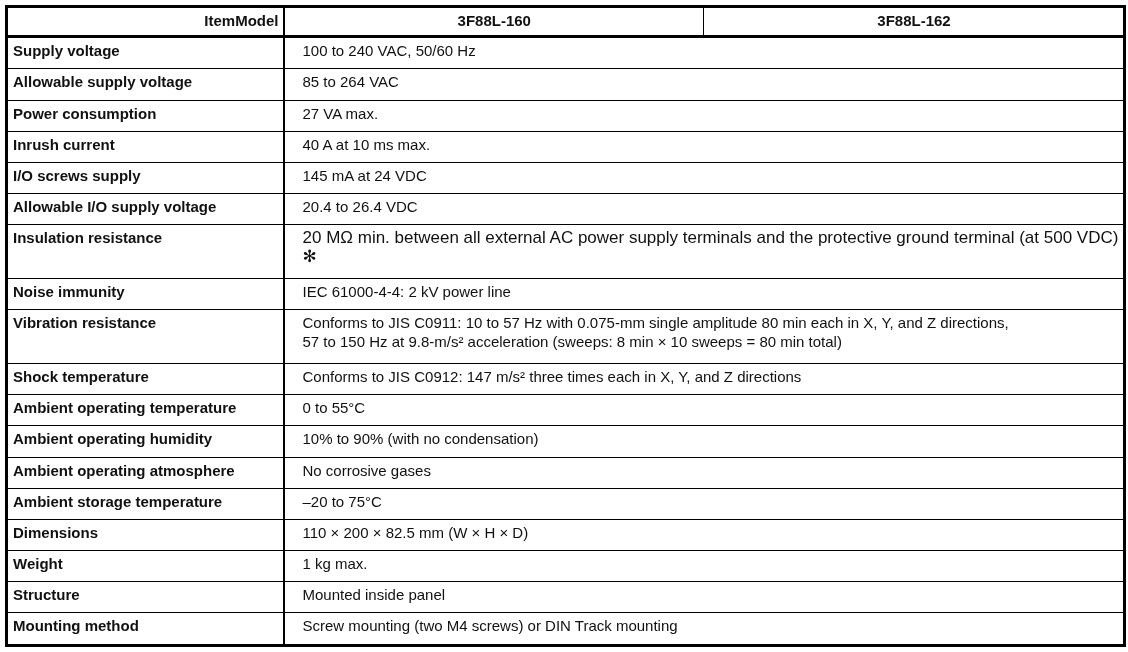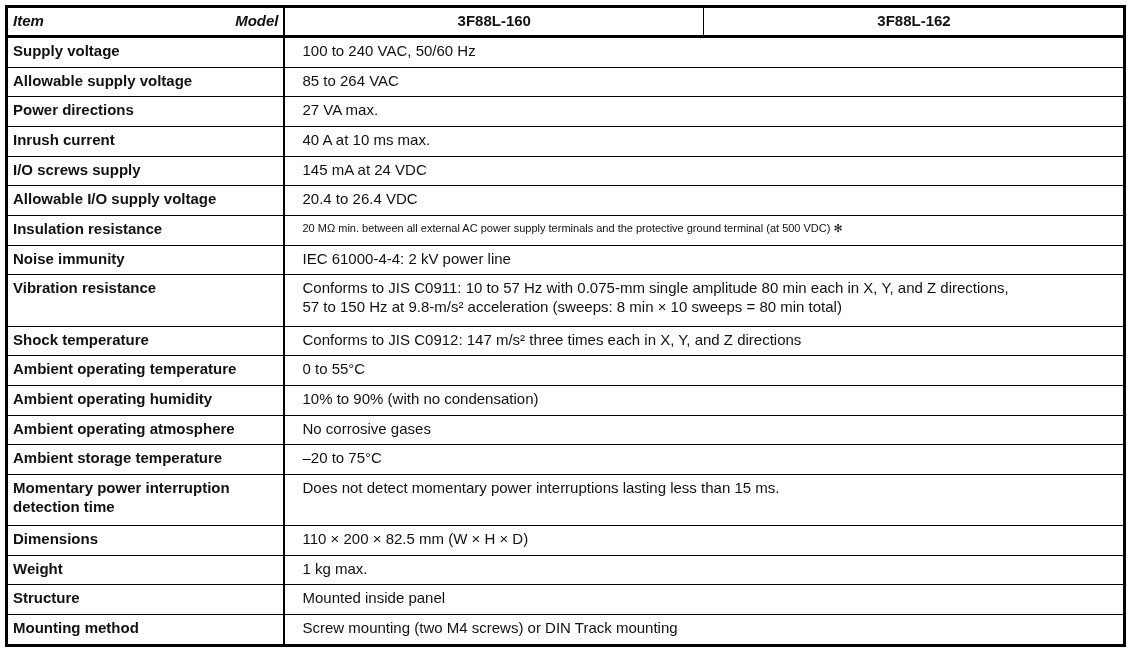--- a/index.html
+++ b/index.html
@@ -27,34 +27,34 @@
     vertical-align:top;text-align:left;
     font-size:15px;line-height:19px;
     padding:3px 4px 3px 5px;
     overflow:hidden;
   }
   thead th{
     border-bottom:3px solid var(--border);
     font-weight:bold;height:21px;
   }
   th.hdr-item{border-right:2px solid var(--border);}
-  .hdr-flex{display:flex;justify-content:space-between;align-items:baseline;font-style:italic;}
+  .hdr-flex{display:flex;justify-content:flex-end;align-items:baseline;}
   th.hdr-model{text-align:center;}
   tbody th.item-cell{
     font-weight:bold;
     border-right:2px solid var(--border);
     white-space:pre-line;
     margin-left:45px;
   }
   tbody td.value-cell{
     font-weight:normal;
     padding-left:18px;
     white-space:pre-line;
   }
-  tbody td.value-cell.small{font-size:11px;}
+  tbody td.value-cell.small{font-size:17px;}
 </style>
 </head>
 <body>
 
 <div class="page">
   <table class="spec-table">
     <colgroup>
       <col class="c-item">
       <col class="c-m160">
       <col class="c-m162">
@@ -74,21 +74,21 @@
     <tbody>
         <tr>
           <th class="item-cell">Supply voltage</th>
           <td class="value-cell" colspan="2">100 to 240 VAC, 50/60 Hz</td>
         </tr>
         <tr>
           <th class="item-cell">Allowable supply voltage</th>
           <td class="value-cell" colspan="2">85 to 264 VAC</td>
         </tr>
         <tr>
-          <th class="item-cell">Power directions</th>
+          <th class="item-cell">Power consumption</th>
           <td class="value-cell" colspan="2">27 VA max.</td>
         </tr>
         <tr>
           <th class="item-cell">Inrush current</th>
           <td class="value-cell" colspan="2">40 A at 10 ms max.</td>
         </tr>
         <tr>
           <th class="item-cell">I/O screws supply</th>
           <td class="value-cell" colspan="2">145 mA at 24 VDC</td>
         </tr>
@@ -123,25 +123,20 @@
         </tr>
         <tr>
           <th class="item-cell">Ambient operating atmosphere</th>
           <td class="value-cell" colspan="2">No corrosive gases</td>
         </tr>
         <tr>
           <th class="item-cell">Ambient storage temperature</th>
           <td class="value-cell" colspan="2">–20 to 75°C</td>
         </tr>
         <tr>
-          <th class="item-cell">Momentary power interruption
-detection time</th>
-          <td class="value-cell" colspan="2">Does not detect momentary power interruptions lasting less than 15 ms.</td>
-        </tr>
-        <tr>
           <th class="item-cell">Dimensions</th>
           <td class="value-cell" colspan="2">110 × 200 × 82.5 mm (W × H × D)</td>
         </tr>
         <tr>
           <th class="item-cell">Weight</th>
           <td class="value-cell" colspan="2">1 kg max.</td>
         </tr>
         <tr>
           <th class="item-cell">Structure</th>
           <td class="value-cell" colspan="2">Mounted inside panel</td>

